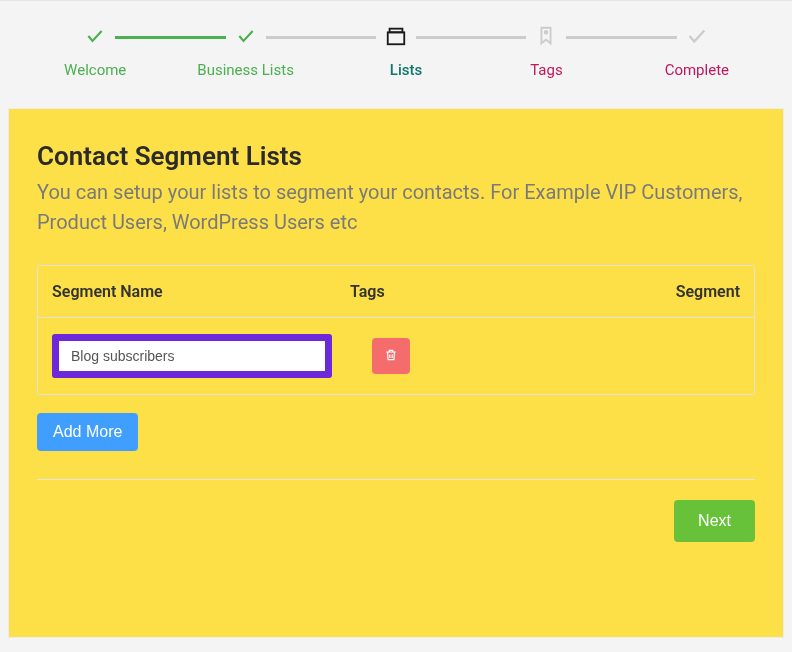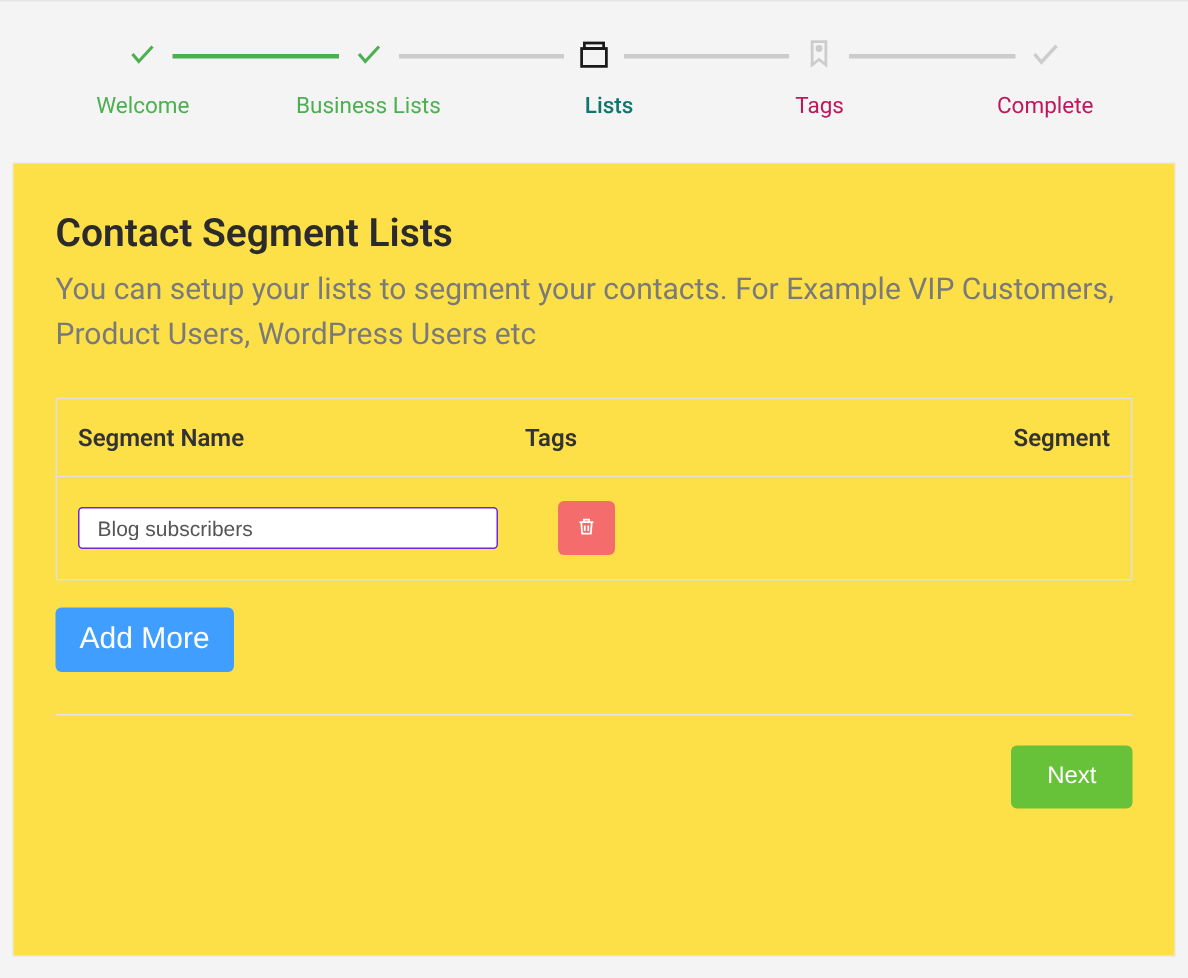--- a/index.html
+++ b/index.html
@@ -99,22 +99,22 @@
     padding: 16px 14px;
     gap: 18px;
   }
   .col-name { flex: 0 0 280px; }
   .col-slug { flex: 1; }
   .col-action { flex: 0 0 60px; text-align: right; display:flex; justify-content:flex-end; }
   .seg-header .col-name { flex: 0 0 298px; }
   .seg-header .col-action { flex: 0 0 60px; }
   .txt {
     width: 100%;
-    height: 28px;
-    border: 1px solid #6d28d9;
+    height: 44px;
+    border: 7px solid #6d28d9;
     border-radius: 3px;
     padding: 0 12px;
     font-size: 14px;
     color: #555;
   }
   .txt::placeholder { color: #bbb; }
   .del-btn {
     width: 38px;
     height: 36px;
     background: #f56c6c;
@@ -124,21 +124,21 @@
     align-items: center;
     justify-content: center;
     cursor: pointer;
   }
   .add-more {
     margin-top: 18px;
     background: #409eff;
     color: #fff;
     border: none;
     border-radius: 4px;
-    font-size: 20px;
+    font-size: 16px;
     padding: 10px 16px;
     cursor: pointer;
   }
   .divider {
     margin-top: 28px;
     height: 1px;
     background: #e5e5e5;
   }
   .next-row {
     display: flex;

